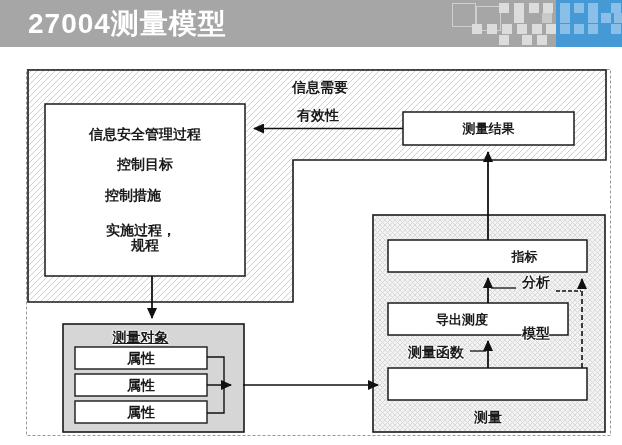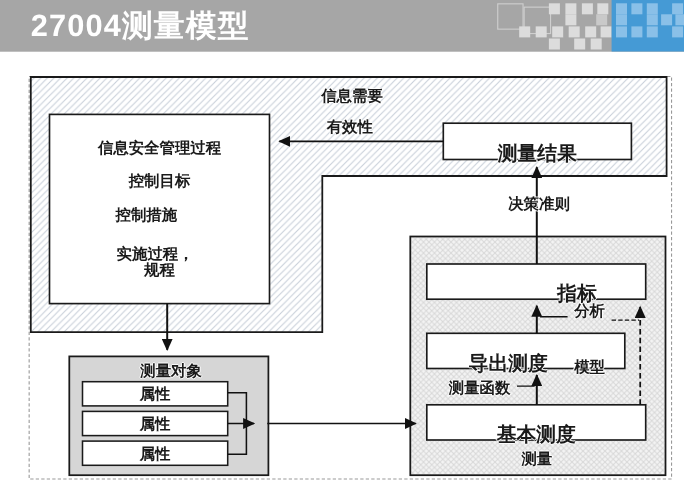--- a/index.html
+++ b/index.html
@@ -13,21 +13,21 @@
   .sq{position:absolute;width:10px;height:10px;}
   .sq.g{background:#dcdcdc;}
   .sq.gm{background:#c9c9c9;}
   .sq.b{background:#8ac0e8;}
   .sq.o{background:transparent;border:1px solid #cfcfcf;}
   
   .lbl{position:absolute;display:flex;align-items:center;justify-content:center;text-align:center;
        font-size:14px;font-weight:600;color:#1a1a1a;white-space:nowrap;line-height:15px;
        text-shadow:0 1px 0 rgba(255,255,255,.85),0 -1px 0 rgba(255,255,255,.85),
                    1px 0 0 rgba(255,255,255,.85),-1px 0 0 rgba(255,255,255,.85);}
-  .lbl.big{font-size:18px;margin-top:11px;}
+  .lbl.big{font-size:13px;}
   svg{position:absolute;left:0;top:0;}
 </style>
 </head>
 <body>
 
 <div class="stage">
 
   <div class="header">
     <div class="title">27004测量模型</div>
 
@@ -106,36 +106,34 @@
     <path d="M207,357 L224,357 L224,413 L207,413" fill="none" stroke="#111" stroke-width="1.4"></path>
     <path d="M207,385 L231,385" stroke="#111" stroke-width="1.5" marker-end="url(#arr)"></path>
     <path d="M243,385 L378,385" stroke="#111" stroke-width="1.5" marker-end="url(#arr)"></path>
     <path d="M491,288 L516,288" stroke="#111" stroke-width="1.3"></path>
     <path d="M556,291 L581,291" stroke="#111" stroke-width="1.3" stroke-dasharray="4,2"></path>
     <path d="M470,351 L486,351" stroke="#111" stroke-width="1.3"></path>
   </svg>
 
   <div class="lbl" style="left:285px;top:79px;width:70px;height:16px;">信息需要</div>
   <div class="lbl" style="left:292px;top:107px;width:52px;height:16px;">有效性</div>
-  <div class="lbl" style="left:455px;top:177px;width:70px;height:16px;">决策准则</div>
 
   <div class="lbl big" style="left:403px;top:119px;width:171px;height:19px;">测量结果</div>
   <div class="lbl big" style="left:388px;top:247px;width:199px;height:18px;padding-left:37px;">指标</div>
   <div class="lbl big" style="left:388px;top:310px;width:148px;height:18px;">导出测度</div>
-  <div class="lbl big" style="left:388px;top:375px;width:199px;height:18px;">基本测度</div>
 
   <div class="lbl" style="left:513px;top:274px;width:46px;height:16px;">分析</div>
   <div class="lbl" style="left:513px;top:289px;width:46px;height:16px;margin-top:36px;">模型</div>
   <div class="lbl" style="left:403px;top:344px;width:66px;height:16px;">测量函数</div>
   <div class="lbl" style="left:460px;top:409px;width:56px;height:17px;">测量</div>
 
   <div class="lbl" style="left:45px;top:126px;width:200px;height:16px;">信息安全管理过程</div>
   <div class="lbl" style="left:45px;top:156px;width:200px;height:16px;">控制目标</div>
   <div class="lbl" style="left:45px;top:187px;width:176px;height:16px;">控制措施</div>
   <div class="lbl" style="left:31px;top:222px;width:220px;height:16px;">实施过程，</div>
   <div class="lbl" style="left:45px;top:237px;width:200px;height:16px;">规程</div>
 
-  <div class="lbl" style="left:78px;top:329px;width:155px;height:17px;">测量对象</div>
+  <div class="lbl" style="left:63px;top:329px;width:155px;height:17px;text-decoration:underline;">测量对象</div>
   <div class="lbl" style="left:75px;top:350px;width:132px;height:17px;">属性</div>
   <div class="lbl" style="left:75px;top:377px;width:132px;height:17px;">属性</div>
   <div class="lbl" style="left:75px;top:404px;width:132px;height:17px;">属性</div>
 
 </div>
 
 </body></html>

